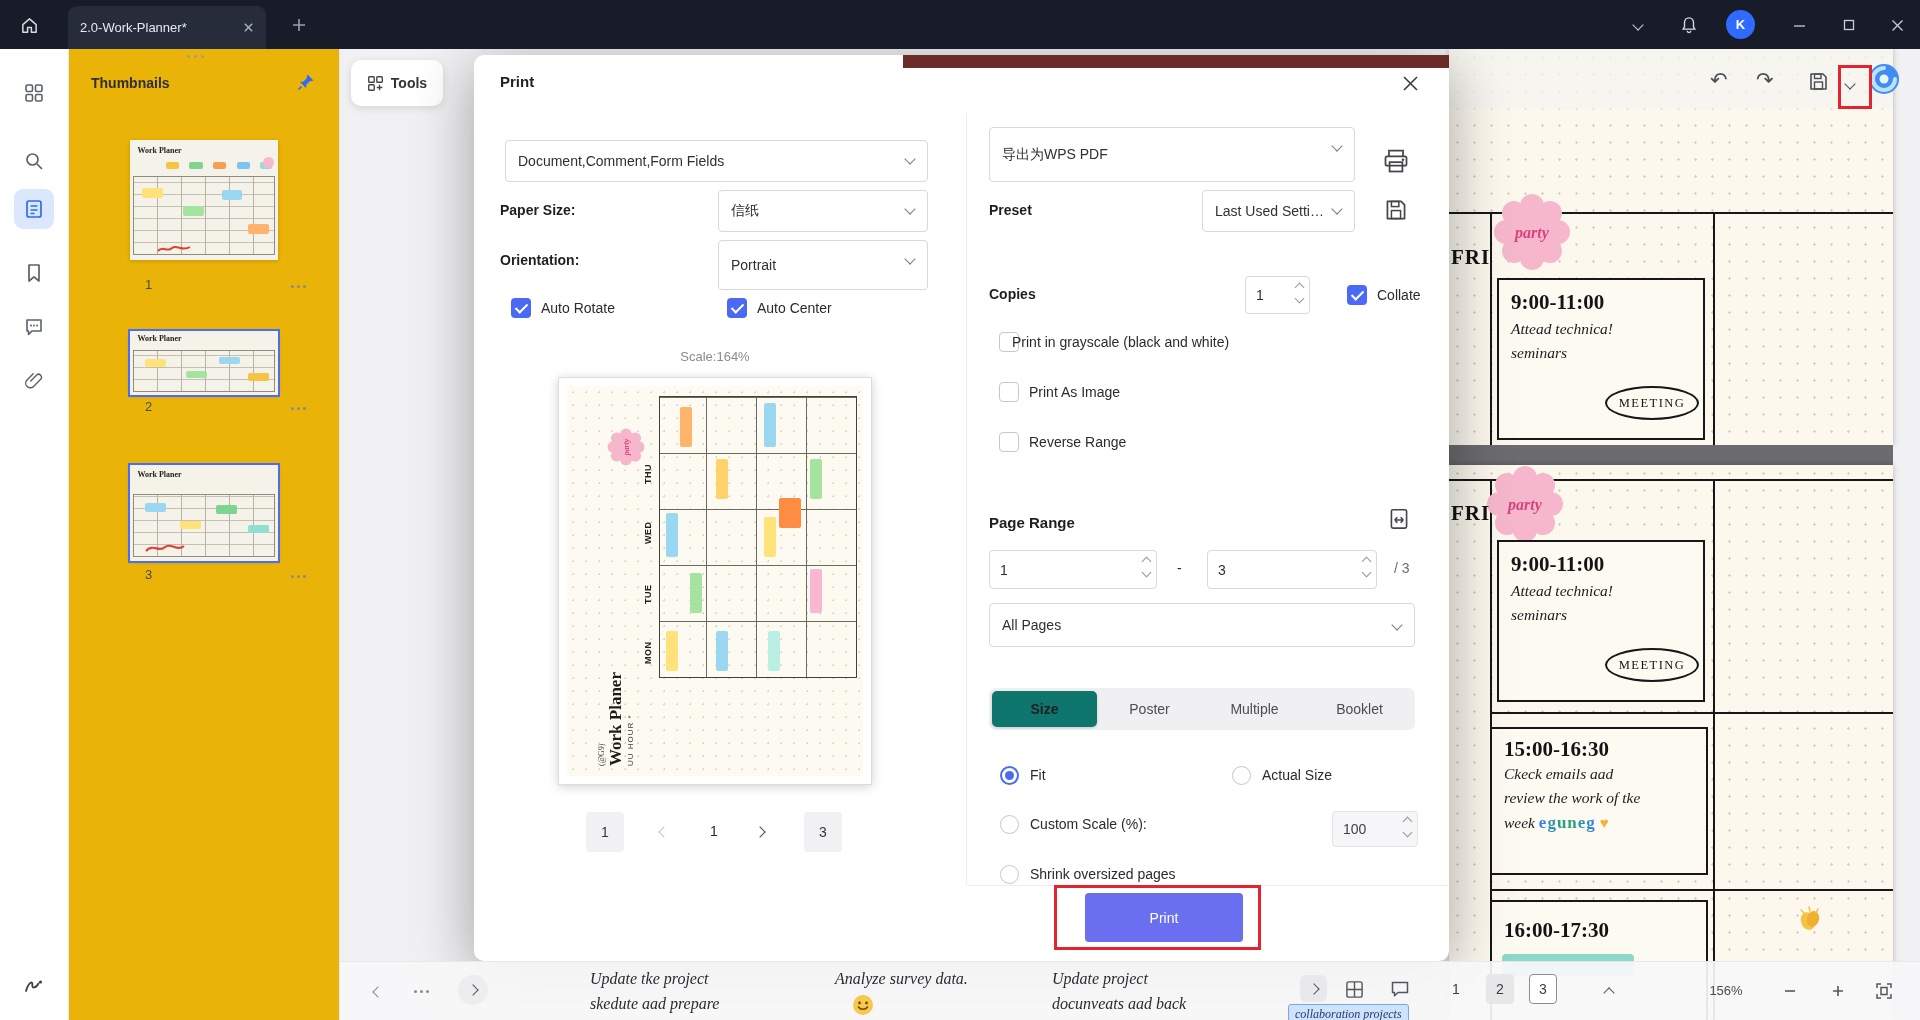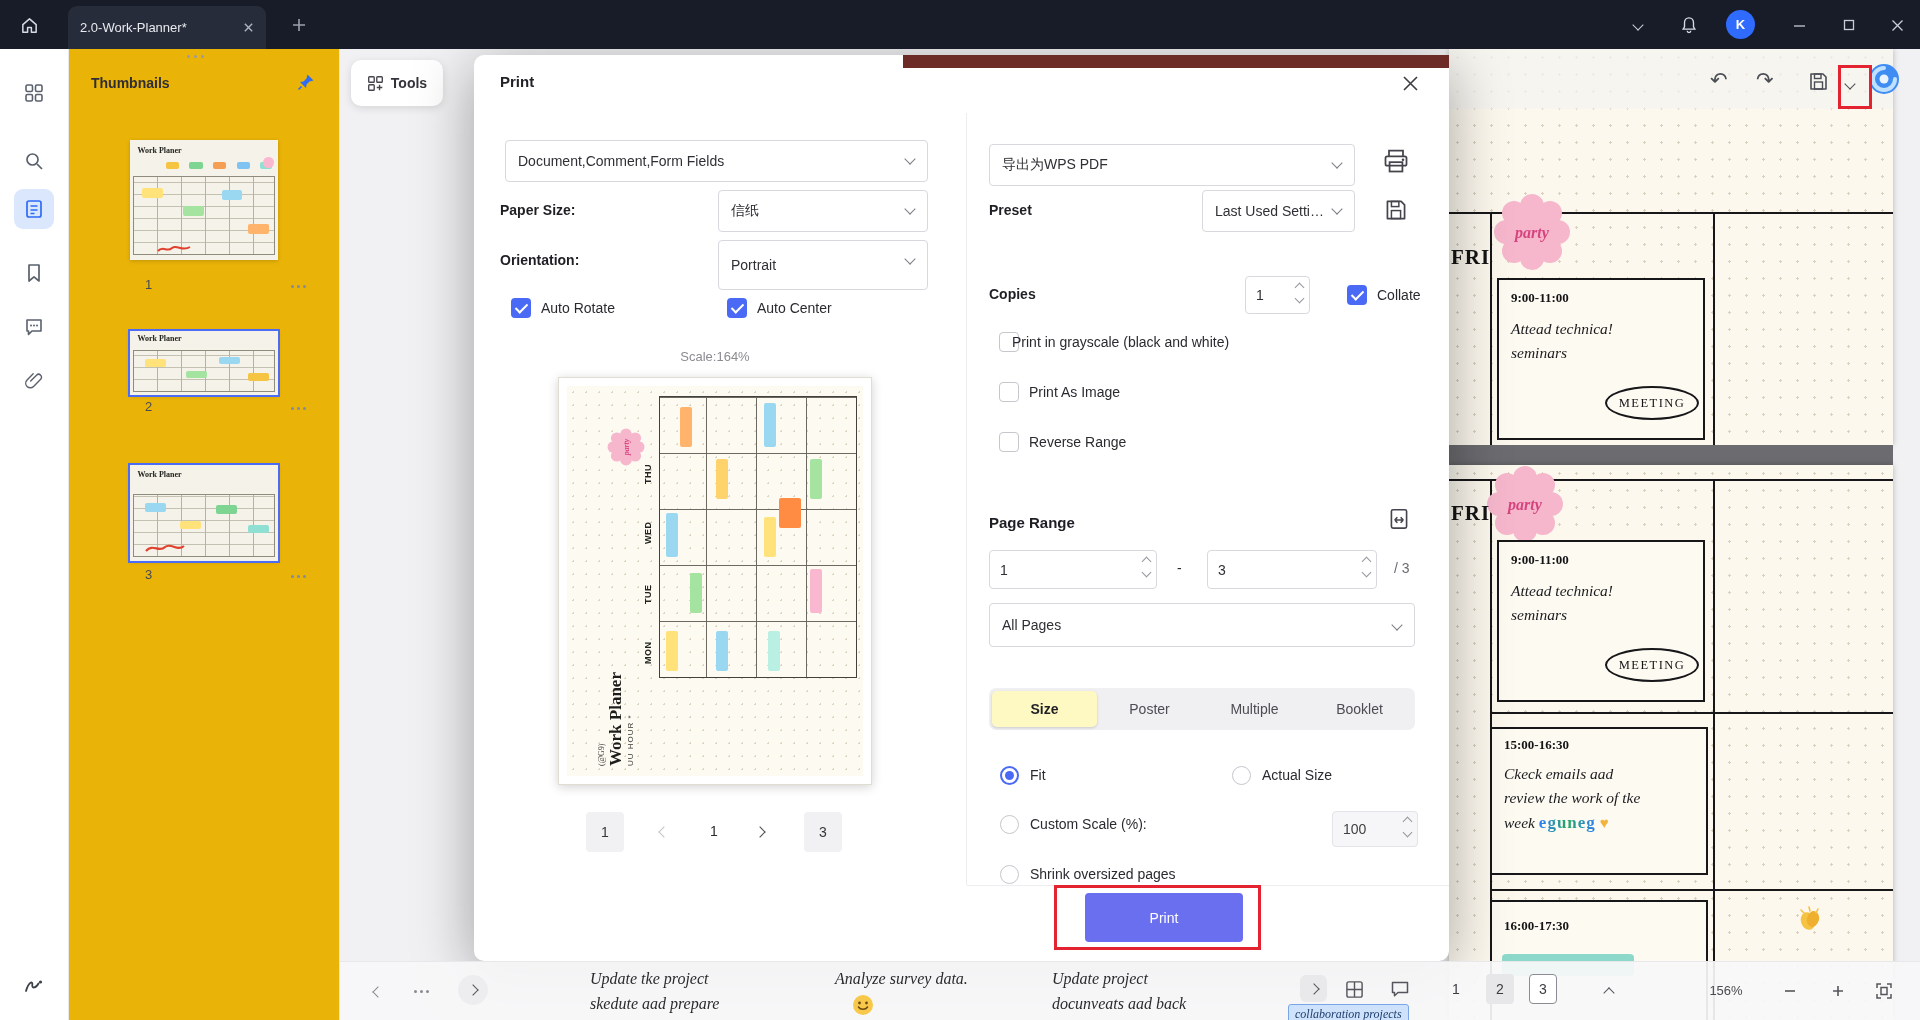--- a/index.html
+++ b/index.html
@@ -41,21 +41,21 @@
   .tools-chip span{font-size:14px;font-weight:bold;color:#33333a}
 
   
   .pagewrap{position:absolute;left:1109px;top:0;width:444px;height:971px}
   .page{position:absolute;left:0;width:444px;background:#fcf8ee;background-image:radial-gradient(#d9d0bd 1.1px,transparent 1.1px);background-size:17px 17px;overflow:hidden;box-shadow:0 0 6px rgba(0,0,0,.25)}
   .pgap{position:absolute;left:0;top:396px;width:444px;height:20px;background:#6c6c70}
   .vline{position:absolute;width:2px;background:#17171a}
   .hline{position:absolute;height:2px;background:#17171a}
   .fri{position:absolute;font-family:"Liberation Serif",serif;font-weight:bold;font-size:21px;letter-spacing:1px;color:#141416}
   .slotbox{position:absolute;border:2px solid #17171a;background:#fdfaf2}
-  .time{position:absolute;font-family:"Liberation Serif",serif;font-weight:bold;font-size:13px;color:#141416}
+  .time{position:absolute;font-family:"Liberation Serif",serif;font-weight:bold;font-size:21px;color:#141416}
   .ital{position:absolute;font-family:"Liberation Serif",serif;font-style:italic;font-size:15.5px;color:#1b1b1f;white-space:nowrap}
   .oval{position:absolute;border:2px solid #17171a;border-radius:50%;font-family:"Liberation Serif",serif;font-size:12.5px;letter-spacing:1.5px;color:#141416;display:flex;align-items:center;justify-content:center}
   .eguneg{font-family:"Liberation Serif",serif;font-weight:bold;font-style:normal;font-size:17px;color:#2f7df6;letter-spacing:1px}
   @supports (-webkit-background-clip:text){
     .eguneg{background:linear-gradient(90deg,#2f7df6,#27a567,#2f7df6);-webkit-background-clip:text;color:transparent}}
   .heart{color:#f2b33d;font-size:15px}
   .teal-pill{position:absolute;background:#86d7c8;border-radius:4px;opacity:.95}
 
   
   .ft-ic{position:absolute;z-index:15;color:#4b4e55}
@@ -85,21 +85,21 @@
   .inwrap{position:absolute;border:1px solid #d8d8de;border-radius:4px;background:#fff}
   .inwrap input{width:100%;height:100%;border:none;outline:none;background:transparent;font-size:14px;color:#2f2f35;padding:0 20px 0 10px;font-family:inherit}
   .inwrap.dis{background:#f6f6f8;border-color:#e3e3e8}
   .inwrap.dis input{color:#404040}
   .stepper{position:absolute;right:6px;top:7px;display:flex;flex-direction:column;gap:4px}
   .st{width:7px;height:7px;border-left:1.5px solid #96969e;border-top:1.5px solid #96969e}
   .st.up{transform:rotate(45deg)}
   .st.dn{transform:rotate(225deg)}
   .seg{position:absolute;background:#f0f0f3;border-radius:7px;display:flex;padding:3px}
   .seg>div{flex:1;display:flex;align-items:center;justify-content:center;font-size:14px;color:#4c4c52;border-radius:5px}
-  .seg>div.active{background:#fef9c3;font-weight:bold;color:#1e1e24;box-shadow:0 1px 3px rgba(0,0,0,.16)}
+  .seg>div.active{background:#0f766e;font-weight:bold;color:#1e1e24;box-shadow:0 1px 3px rgba(0,0,0,.16)}
   .btn{position:absolute;border-radius:4px;display:flex;align-items:center;justify-content:center;font-size:14px}
   .btn.primary{background:#6a6ff0;color:#fff}
   .btn.ghost{background:#ededf1;color:#2e2e34}
   .scale-txt{position:absolute;left:84px;width:314px;top:294px;text-align:center;font-size:13px;color:#8b8b92}
 
   
   .preview{position:absolute;left:84px;top:322px;width:314px;height:408px;background:#fff;border:1px solid #e0ddd3;box-shadow:0 2px 10px rgba(0,0,0,.18)}
   .pv-page{position:absolute;inset:8px;background:#fdfaf2;background-image:radial-gradient(#ddd4c2 1px,transparent 1px);background-size:13px 13px;overflow:hidden}
   .pv-rot{position:absolute;left:0;top:0;width:392px;height:298px;transform-origin:0 0;transform:rotate(-90deg) translateX(-392px)}
   .pv-title{position:absolute;left:12px;top:30px;width:115px}
@@ -494,21 +494,21 @@
     <div class="pv-nav-btn" style="left:112px;top:757px">1</div>
     <div class="pv-chev" style="left:172px;top:759px">
       <div class="chev" style="transform:rotate(135deg);border-color:#c3c3ca"></div>
     </div>
     <div class="txt" style="left:228px;top:768px;width:24px;text-align:center">1</div>
     <div class="pv-chev" style="left:268px;top:759px">
       <div class="chev" style="transform:rotate(-45deg);border-color:#4c4c54"></div>
     </div>
     <div class="pv-nav-btn" style="left:330px;top:757px">3</div>
 
-    <div class="dd" style="left:515px;top:89px;width:366px;height:42px">
+    <div class="dd" style="left:515px;top:72px;width:366px;height:55px">
       <span>导出为WPS PDF</span>
         <i class="chev"></i>
     </div>
     <svg class="abs" style="left:908px;top:92px" width="28" height="28" viewBox="0 0 24 24">
         <g fill="none" stroke="#44444c" stroke-width="1.5">
           <path d="M6 8 V3 H18 V8"></path>
           <rect x="3" y="8" width="18" height="8" rx="1.5"></rect>
           <rect x="6.5" y="13" width="11" height="8"></rect>
         </g>
         <circle cx="18" cy="11" r="1.1" fill="#44444c"></circle>

